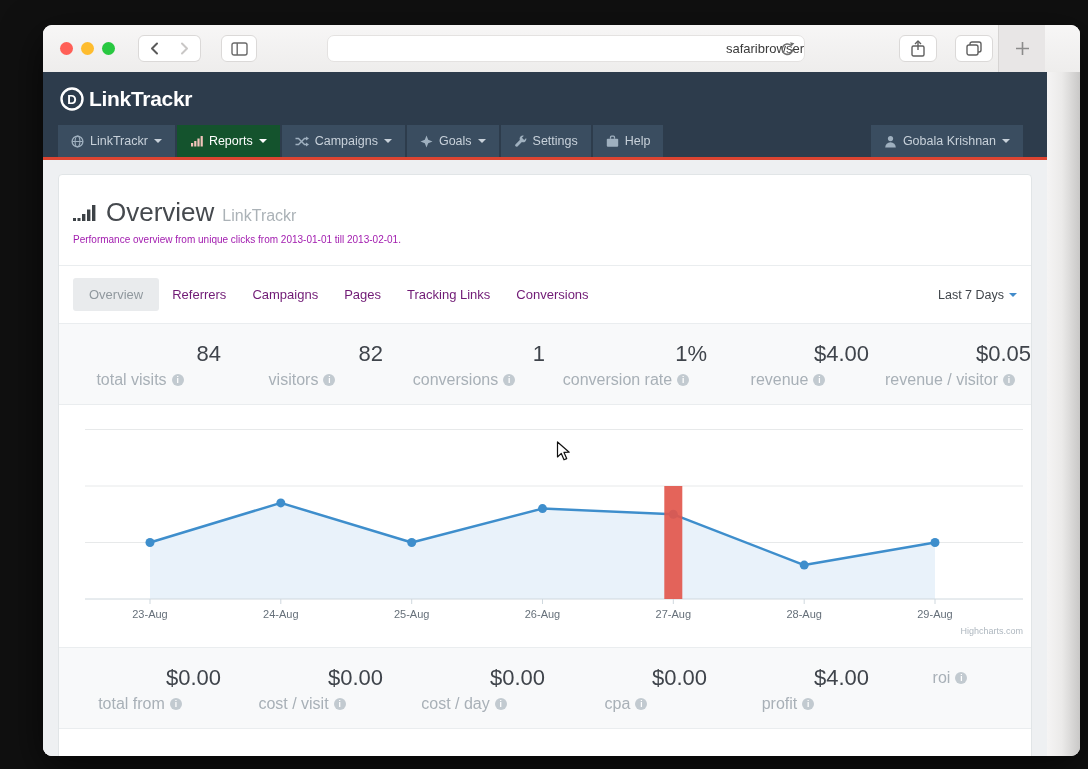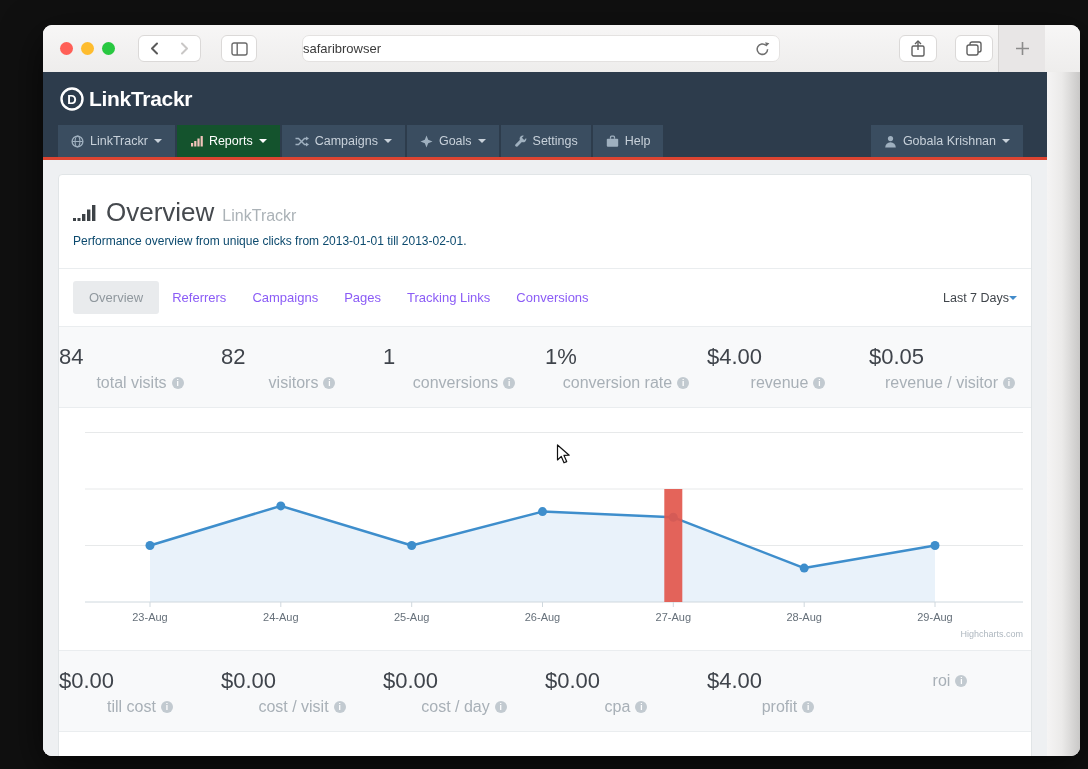--- a/index.html
+++ b/index.html
@@ -24,23 +24,23 @@
   .chrome-btn{
     position:absolute;top:10px;height:27px;background:#fff;border:1px solid #dbd9d8;
     border-radius:6px;display:flex;align-items:center;justify-content:center;box-sizing:border-box;
   }
   .back{left:95px;width:32px;border-top-right-radius:0;border-bottom-right-radius:0;}
   .fwd{left:126px;width:32px;border-left:none;border-top-left-radius:0;border-bottom-left-radius:0;}
   .side{left:178px;width:36px;}
   .share{left:856px;width:38px;}
   .tabsbtn{left:912px;width:38px;}
   .urlbar{
-    position:absolute;left:259px;top:10px;width:478px;height:27px;background:#fff;
+    position:absolute;left:284px;top:10px;width:478px;height:27px;background:#fff;
     border:1px solid #e4e2e1;border-radius:7px;box-sizing:border-box;
-    display:flex;align-items:center;justify-content:flex-start;
+    display:flex;align-items:center;justify-content:flex-end;
     font-size:13px;color:#3a3a3a;
   }
   .urlbar .reload{position:absolute;right:9px;top:5px;}
   .newtab{
     position:absolute;left:955px;top:0;width:47px;height:47px;background:#e8e6e6;
     border-left:1px solid #d6d4d3;display:flex;align-items:center;justify-content:center;box-sizing:border-box;
   }
   
   .right-strip{
     position:absolute;left:1004px;top:47px;width:33px;bottom:0;
@@ -63,31 +63,31 @@
   .caret{width:0;height:0;border-left:4px solid transparent;border-right:4px solid transparent;border-top:4px solid currentColor;display:inline-block;}
   .redline{height:3px;background:#dc4431;}
   
   .page{position:absolute;left:0;right:0;top:88px;bottom:0;background:#eef0f2;padding:14px 15px 0;box-sizing:border-box;}
   .card{background:#fff;border:1px solid #e1e5e7;border-radius:4px;height:700px;box-sizing:border-box;overflow:hidden;}
   .title-block{padding:22px 14px 20px;}
   .title-row{display:flex;align-items:baseline;}
   .title-icon{align-self:center;margin-right:9px;}
   .page-title{font-size:26px;color:#45494e;}
   .title-suffix{font-size:16px;color:#abb2b7;margin-left:8px;}
-  .subtitle{font-size:12px;color:#0c4a6e;margin-top:6px;}
+  .subtitle{font-size:10px;color:#a21caf;margin-top:6px;}
   .divider{border-top:1px solid #eaedef;}
   
   .tabs-row{display:flex;align-items:center;padding:12px 14px;}
-  .tab{font-size:13px;color:#8b5cf6;padding:9px 13px;cursor:pointer;}
+  .tab{font-size:13px;color:#701a75;padding:9px 13px;cursor:pointer;}
   .tab.active{background:#e9ebed;border-radius:3px;color:#90989e;padding:9px 16px;}
-  .range{margin-left:auto;font-size:12.5px;color:#40454b;display:flex;align-items:center;cursor:pointer;}
+  .range{margin-left:auto;font-size:12.5px;color:#40454b;display:flex;align-items:center;gap:5px;cursor:pointer;}
   .range .caret{color:#428bca;}
   
   .stats{
-    display:grid;grid-template-columns:repeat(6,1fr);text-align:left;
+    display:grid;grid-template-columns:repeat(6,1fr);text-align:right;
     background:#f8f9fa;border-top:1px solid #eaedef;border-bottom:1px solid #eaedef;
     padding:17px 0 15px;
   }
   .stat-value{font-size:22px;font-weight:500;color:#3f444b;}
   .stat-label{font-size:16px;color:#a8b0b7;margin-top:4px;display:flex;align-items:center;justify-content:center;gap:5px;}
   .infodot{
     display:inline-block;width:12px;height:12px;border-radius:50%;background:#c2cad0;color:#fff;
     font-size:8.5px;font-weight:700;line-height:12px;text-align:center;cursor:pointer;
   }
   .infodot::after{content:"i";}
@@ -358,21 +358,21 @@
             </svg>
           <svg class="cursor" width="15" height="21" viewBox="0 0 15 21">
             <path d="M1.5,1 L1.5,16 L5.3,12.4 L8,18.8 L10.7,17.6 L8,11.4 L13.2,11.2 Z" fill="#ffffff" stroke="#111111" stroke-width="1.2" stroke-linejoin="round"></path>
           </svg>
         </div>
 
         <div class="stats">
           <div>
             <div class="stat-value">$0.00</div>
             <div class="stat-label">
-                <span>till cost</span>
+                <span>total from</span>
                 <span class="infodot"></span>
               </div>
           </div>
           <div>
             <div class="stat-value">$0.00</div>
             <div class="stat-label">
                 <span>cost / visit</span>
                 <span class="infodot"></span>
               </div>
           </div>

